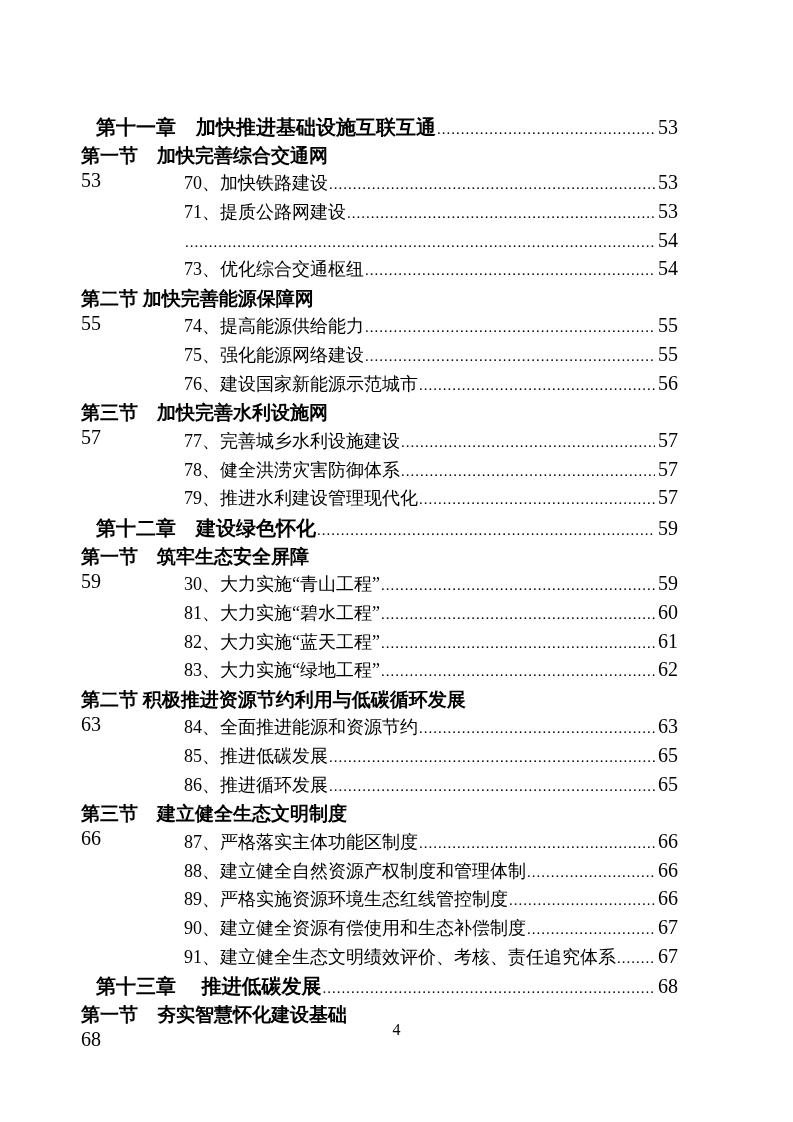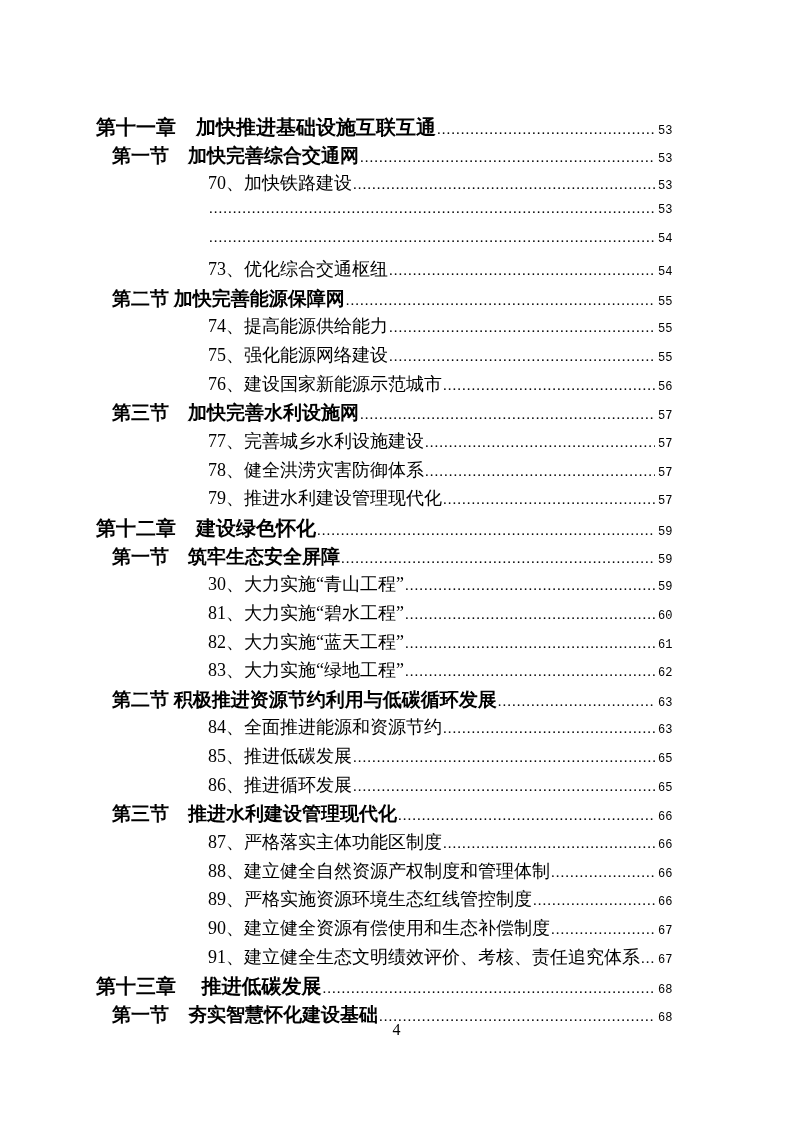--- a/index.html
+++ b/index.html
@@ -27,31 +27,31 @@
     align-items: baseline;
     height: 28.65px;
   }
   .row.chapter {
     padding-left: 96px;
     font-family: "Liberation Sans", sans-serif;
     font-weight: 700;
     font-size: 20px;
   }
   .row.section {
-    padding-left: 112px;
+    padding-left: 80px;
     font-family: "Liberation Serif", serif;
     font-weight: 700;
     font-size: 19px;
+    flex-direction: column;
   }
   .row.item {
     padding-left: 184px;
     font-family: "Liberation Serif", serif;
     font-weight: 400;
     font-size: 18px;
-    margin-left: 24px;
   }
   .txt {
     flex: 0 0 auto;
     white-space: pre;
   }
   .leader {
     flex: 1 1 0%;
     min-width: 0;
     overflow: hidden;
     white-space: nowrap;
@@ -60,23 +60,23 @@
     font-size: 15px;
     letter-spacing: 1px;
     margin: 0 3px 0 1px;
   }
   .leader::after {
     content: "...................................................................................................................................................................";
   }
   .pg {
     flex: 0 0 auto;
     min-width: 24px;
-    font-family: Liberation Mono, monospace;
+    font-family: Liberation Serif, serif;
     font-weight: 400;
-    font-size: 12px;
+    font-size: 20px;
   }
   .footer {
     position: absolute;
     top: 1021px;
     left: 0;
     width: 793px;
     text-align: center;
     font-family: "Liberation Serif", serif;
     font-size: 16px;
   }
@@ -95,20 +95,21 @@
         <span class="txt">第一节　加快完善综合交通网</span>
         <span class="leader"></span>
         <span class="pg">53</span>
       </div>
       <div class="row item">
         <span class="txt">70、加快铁路建设</span>
         <span class="leader"></span>
         <span class="pg">53</span>
       </div>
       <div class="row item">
+        <span class="txt">71、提质公路网建设</span>
         <span class="leader"></span>
         <span class="pg">53</span>
       </div>
       <div class="row item">
         <span class="leader"></span>
         <span class="pg">54</span>
       </div>
       <div class="row item">
         <span class="txt">73、优化综合交通枢纽</span>
         <span class="leader"></span>
@@ -198,21 +199,21 @@
         <span class="txt">85、推进低碳发展</span>
         <span class="leader"></span>
         <span class="pg">65</span>
       </div>
       <div class="row item">
         <span class="txt">86、推进循环发展</span>
         <span class="leader"></span>
         <span class="pg">65</span>
       </div>
       <div class="row section">
-        <span class="txt">第三节　推进水利建设管理现代化</span>
+        <span class="txt">第三节　建立健全生态文明制度</span>
         <span class="leader"></span>
         <span class="pg">66</span>
       </div>
       <div class="row item">
         <span class="txt">87、严格落实主体功能区制度</span>
         <span class="leader"></span>
         <span class="pg">66</span>
       </div>
       <div class="row item">
         <span class="txt">88、建立健全自然资源产权制度和管理体制</span>

